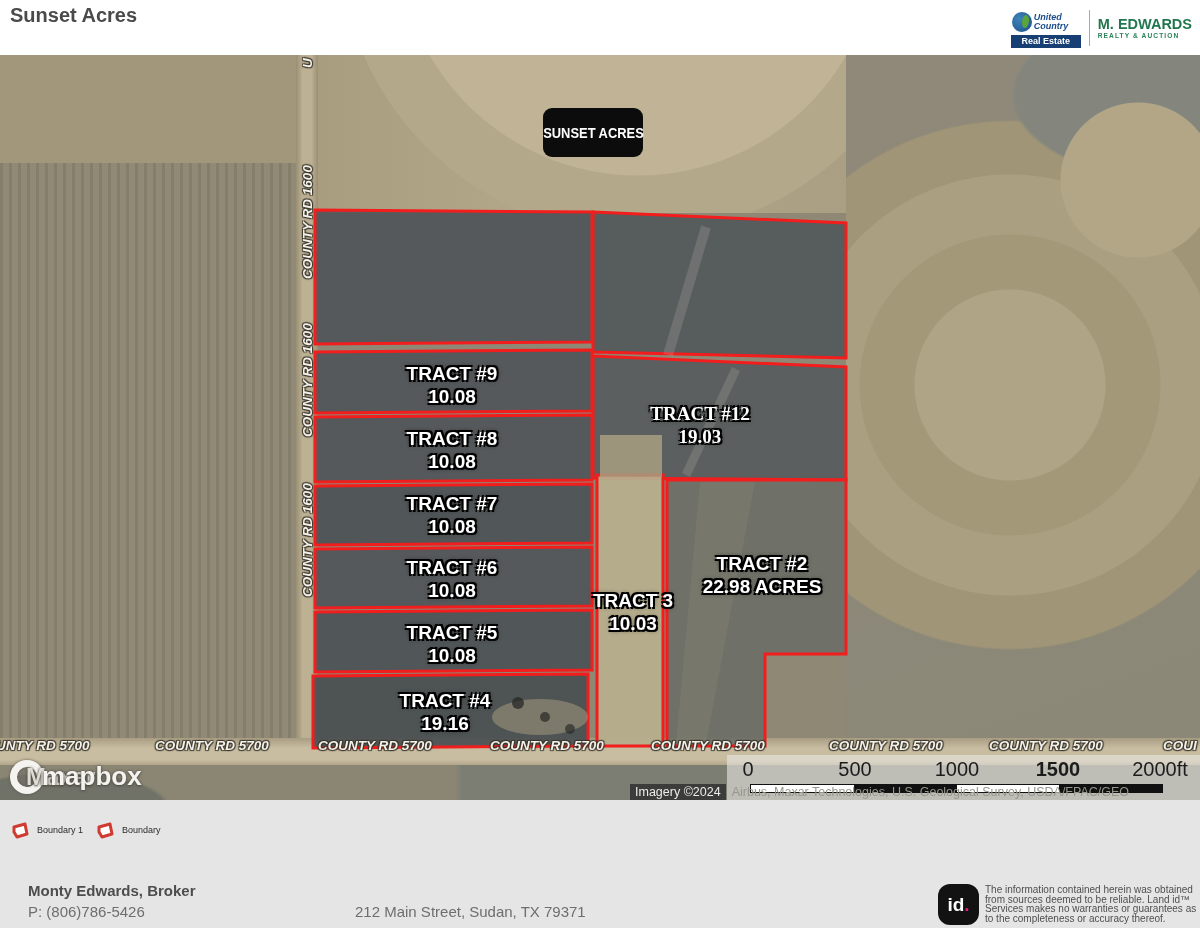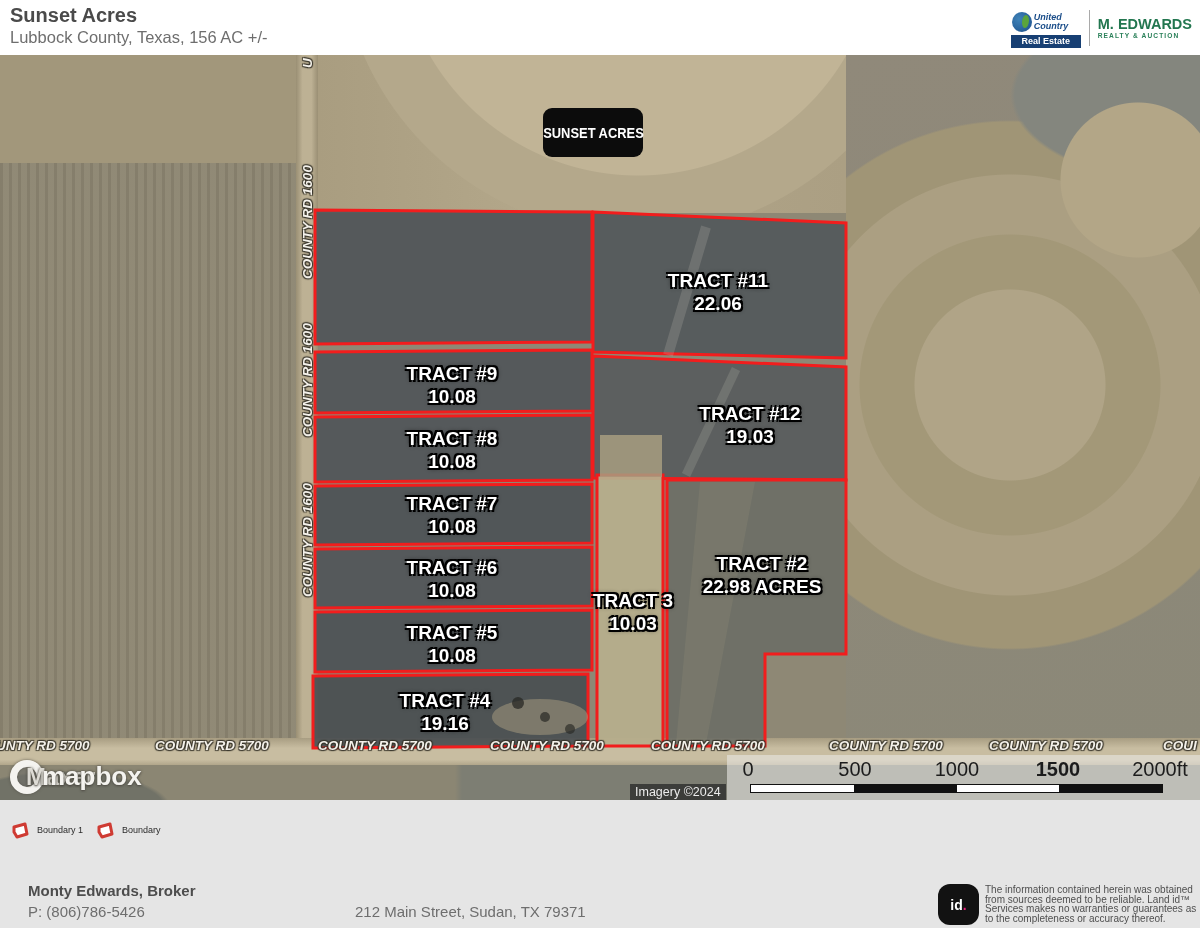--- a/index.html
+++ b/index.html
@@ -77,33 +77,32 @@
   .attr-imagery { background:rgba(42,42,42,.78); color:#ececec; padding:1px 5px; }
   .attr-src { color:#97968d; padding-left:6px; }
 
   
   .legend-lbl { position:absolute; font-size:9px; color:#2b2b2b; }
 
   
   .broker { position:absolute; left:28px; top:882px; font-size:15px; font-weight:bold; color:#4d4d4d; }
   .fline { position:absolute; top:903px; font-size:15px; color:#6e6e6e; }
   .landid-logo { position:absolute; left:938px; top:884px; width:41px; height:41px; border-radius:12px; background:#121212;
-                 display:flex; align-items:center; justify-content:center; color:#fff; font-weight:bold; font-size:14px; }
+                 display:flex; align-items:center; justify-content:center; color:#fff; font-weight:bold; font-size:19px; }
   .landid-logo b { color:#fff; font-weight:bold; }
   .landid-logo .dot { color:#e61e7b; }
   .disc { position:absolute; left:985px; top:885px; width:214px; font-size:10px; line-height:9.6px; color:#4f4f4f; }
 </style>
 </head>
 <body>
 
 <div class="page">
 
   <div class="header">
     <div class="title">Sunset Acres</div>
-    <div class="subtitle">Lubbock County, Texas, 156 AC +/-</div>
     <div class="logos">
       <div class="uclogo">
         <div class="uc-top">
           <div class="globe"></div>
           <div class="uc-words">
             <span>United</span>
             <span>Country</span>
           </div>
         </div>
         <div class="uc-bar">Real Estate</div>
@@ -148,29 +147,25 @@
         <circle cx="545" cy="662" r="5" fill="rgba(40,40,36,0.7)"></circle>
         <circle cx="570" cy="674" r="5" fill="rgba(40,40,36,0.65)"></circle>
       </g>
     </svg>
     <div class="ter ter-wedge"></div>
 
     <div class="badge">
       <span>SUNSET ACRES</span>
     </div>
 
-    <div class="tl" style="left:718px; top:237px;">
-      <div>TRACT #11</div>
-      <div>22.06</div>
-    </div>
     <div class="tl" style="left:452px; top:330px;">
       <div>TRACT #9</div>
       <div>10.08</div>
     </div>
-    <div class="tl" style="left:750px; top:370px;">
+    <div class="tl" style="left:700px; top:370px;font-family:Liberation Serif, serif;">
       <div>TRACT #12</div>
       <div>19.03</div>
     </div>
     <div class="tl" style="left:452px; top:395px;">
       <div>TRACT #8</div>
       <div>10.08</div>
     </div>
     <div class="tl" style="left:452px; top:460px;">
       <div>TRACT #7</div>
       <div>10.08</div>
@@ -225,20 +220,21 @@
       <div class="sbar">
         <div class="sb-w"></div>
         <div class="sb-b"></div>
         <div class="sb-w"></div>
         <div class="sb-b"></div>
       </div>
     </div>
 
     <div class="attr">
       <span class="attr-imagery">Imagery ©2024</span>
+      <span class="attr-src">Airbus, Maxar Technologies, U.S. Geological Survey, USDA/FPAC/GEO</span>
     </div>
   </div>
 
   <div>
     <svg class="abs" style="left:10px; top:821px;" width="20" height="18" viewBox="0 0 20 18">
       <polygon points="4,6 15,3 17,13 7,16 4,11" fill="#fff" stroke="#cf3b33" stroke-width="3" stroke-linejoin="round"></polygon>
     </svg>
     <div class="legend-lbl" style="left:37px; top:825px;">Boundary 1</div>
     <svg class="abs" style="left:95px; top:821px;" width="20" height="18" viewBox="0 0 20 18">
       <polygon points="4,6 15,3 17,13 7,16 4,11" fill="#fff" stroke="#cf3b33" stroke-width="3" stroke-linejoin="round"></polygon>

